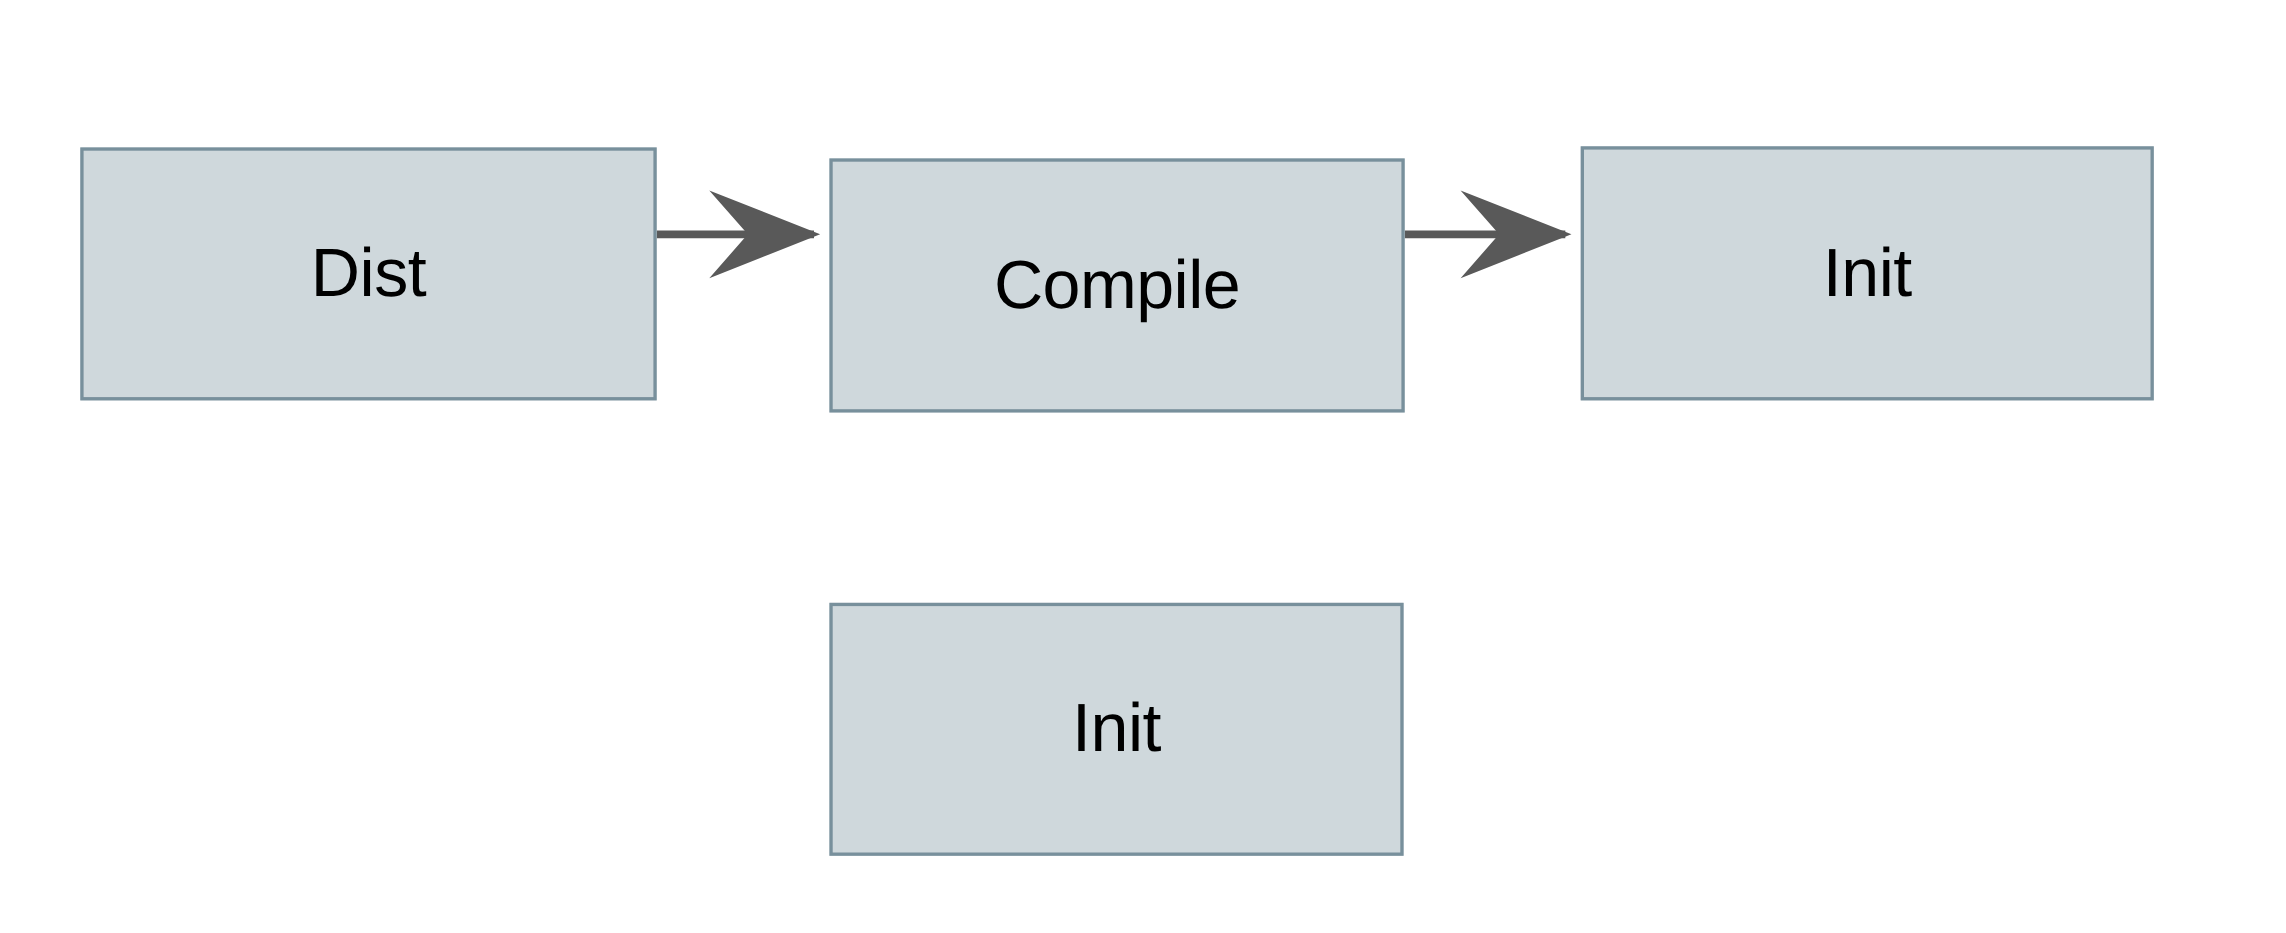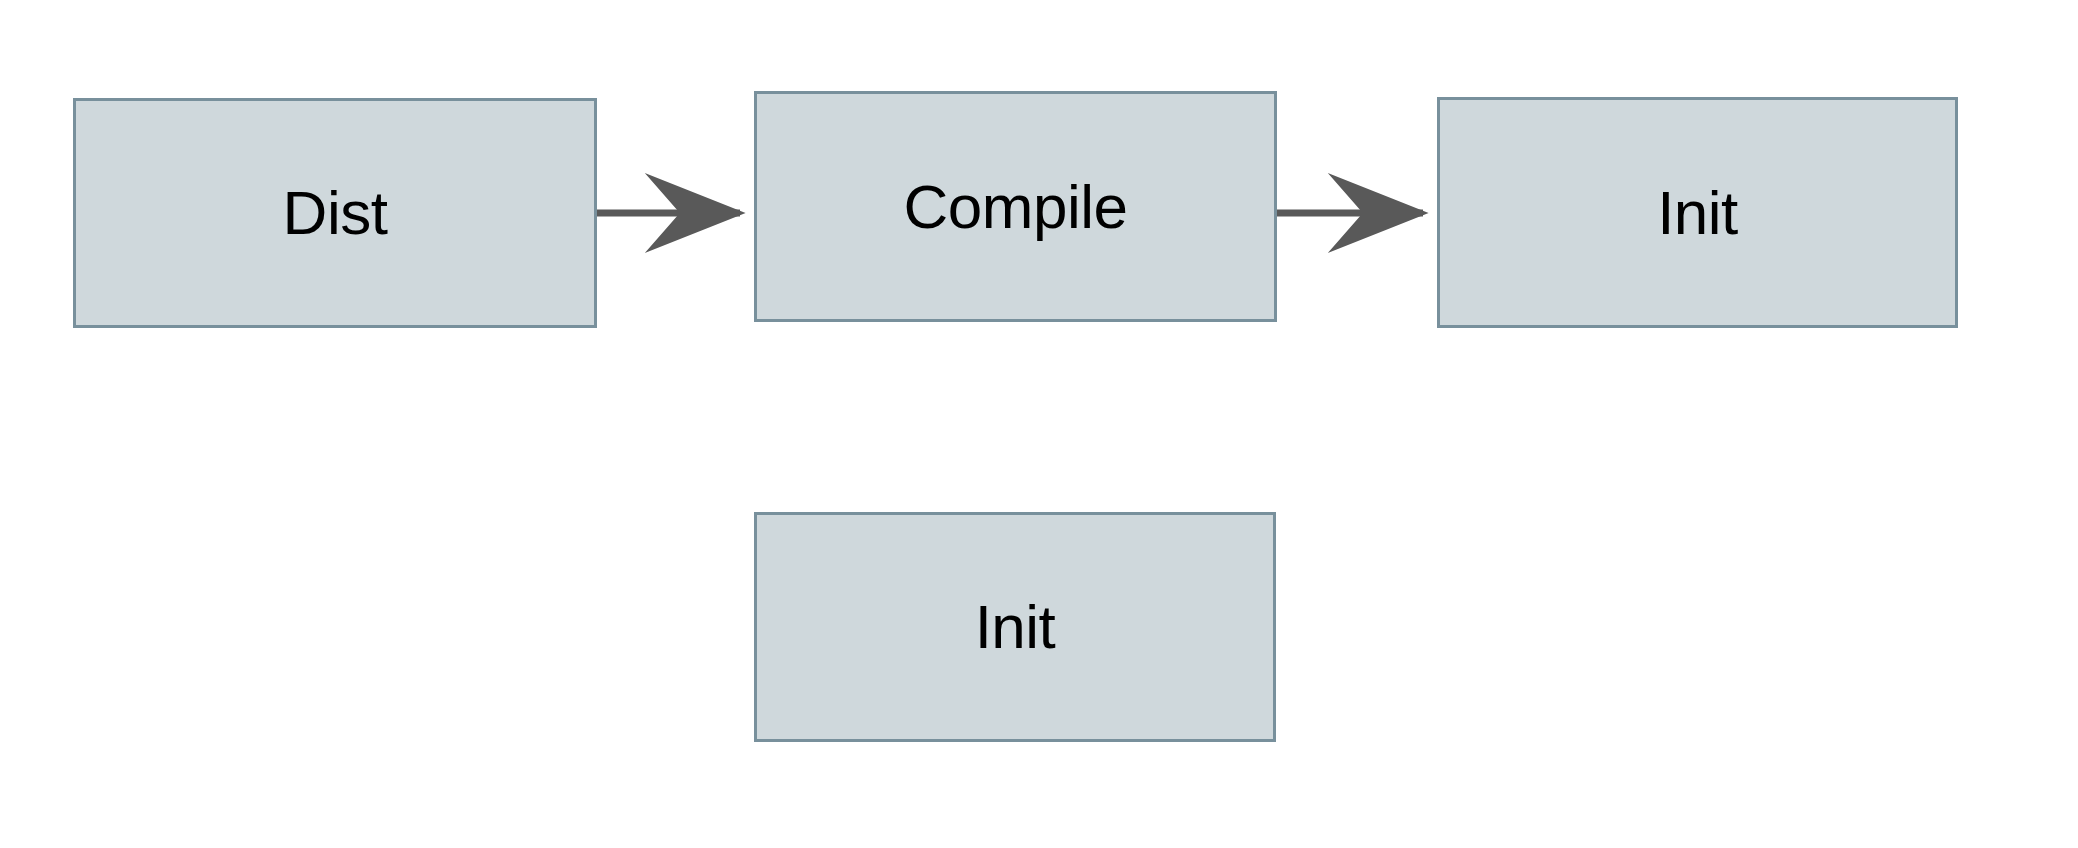--- a/index.html
+++ b/index.html
@@ -27,34 +27,35 @@
     pointer-events: none;
   }
   .node {
     position: absolute;
     box-sizing: border-box;
     background: #cfd8dc;
     border: 3px solid #78909c;
     display: flex;
     align-items: center;
     justify-content: center;
+    margin-top: 36px;
   }
   .node-label {
     font-family: "Liberation Sans", sans-serif;
     font-size: 62px;
     font-weight: 400;
     color: #000000;
     line-height: 1;
     letter-spacing: -0.5px;
     white-space: nowrap;
     user-select: none;
   }
   
   #node-dist    { left: 73px;   top: 98px; width: 524px; height: 230px; }
-  #node-compile { left: 754px;  top: 91px; width: 523px; height: 231px; }
+  #node-compile { left: 754px;  top: 108px; width: 523px; height: 231px; }
   #node-init    { left: 1437px; top: 97px; width: 521px; height: 231px; text-align: right; }
   #node-clean   { left: 754px;  top: 512px; width: 522px; height: 230px; }
 </style>
 </head>
 <body>
 
 <div id="canvas">
 
   <svg class="edge-layer" viewBox="0 0 2078 848" width="2078" height="848" xmlns="http://www.w3.org/2000/svg">
     <defs>

